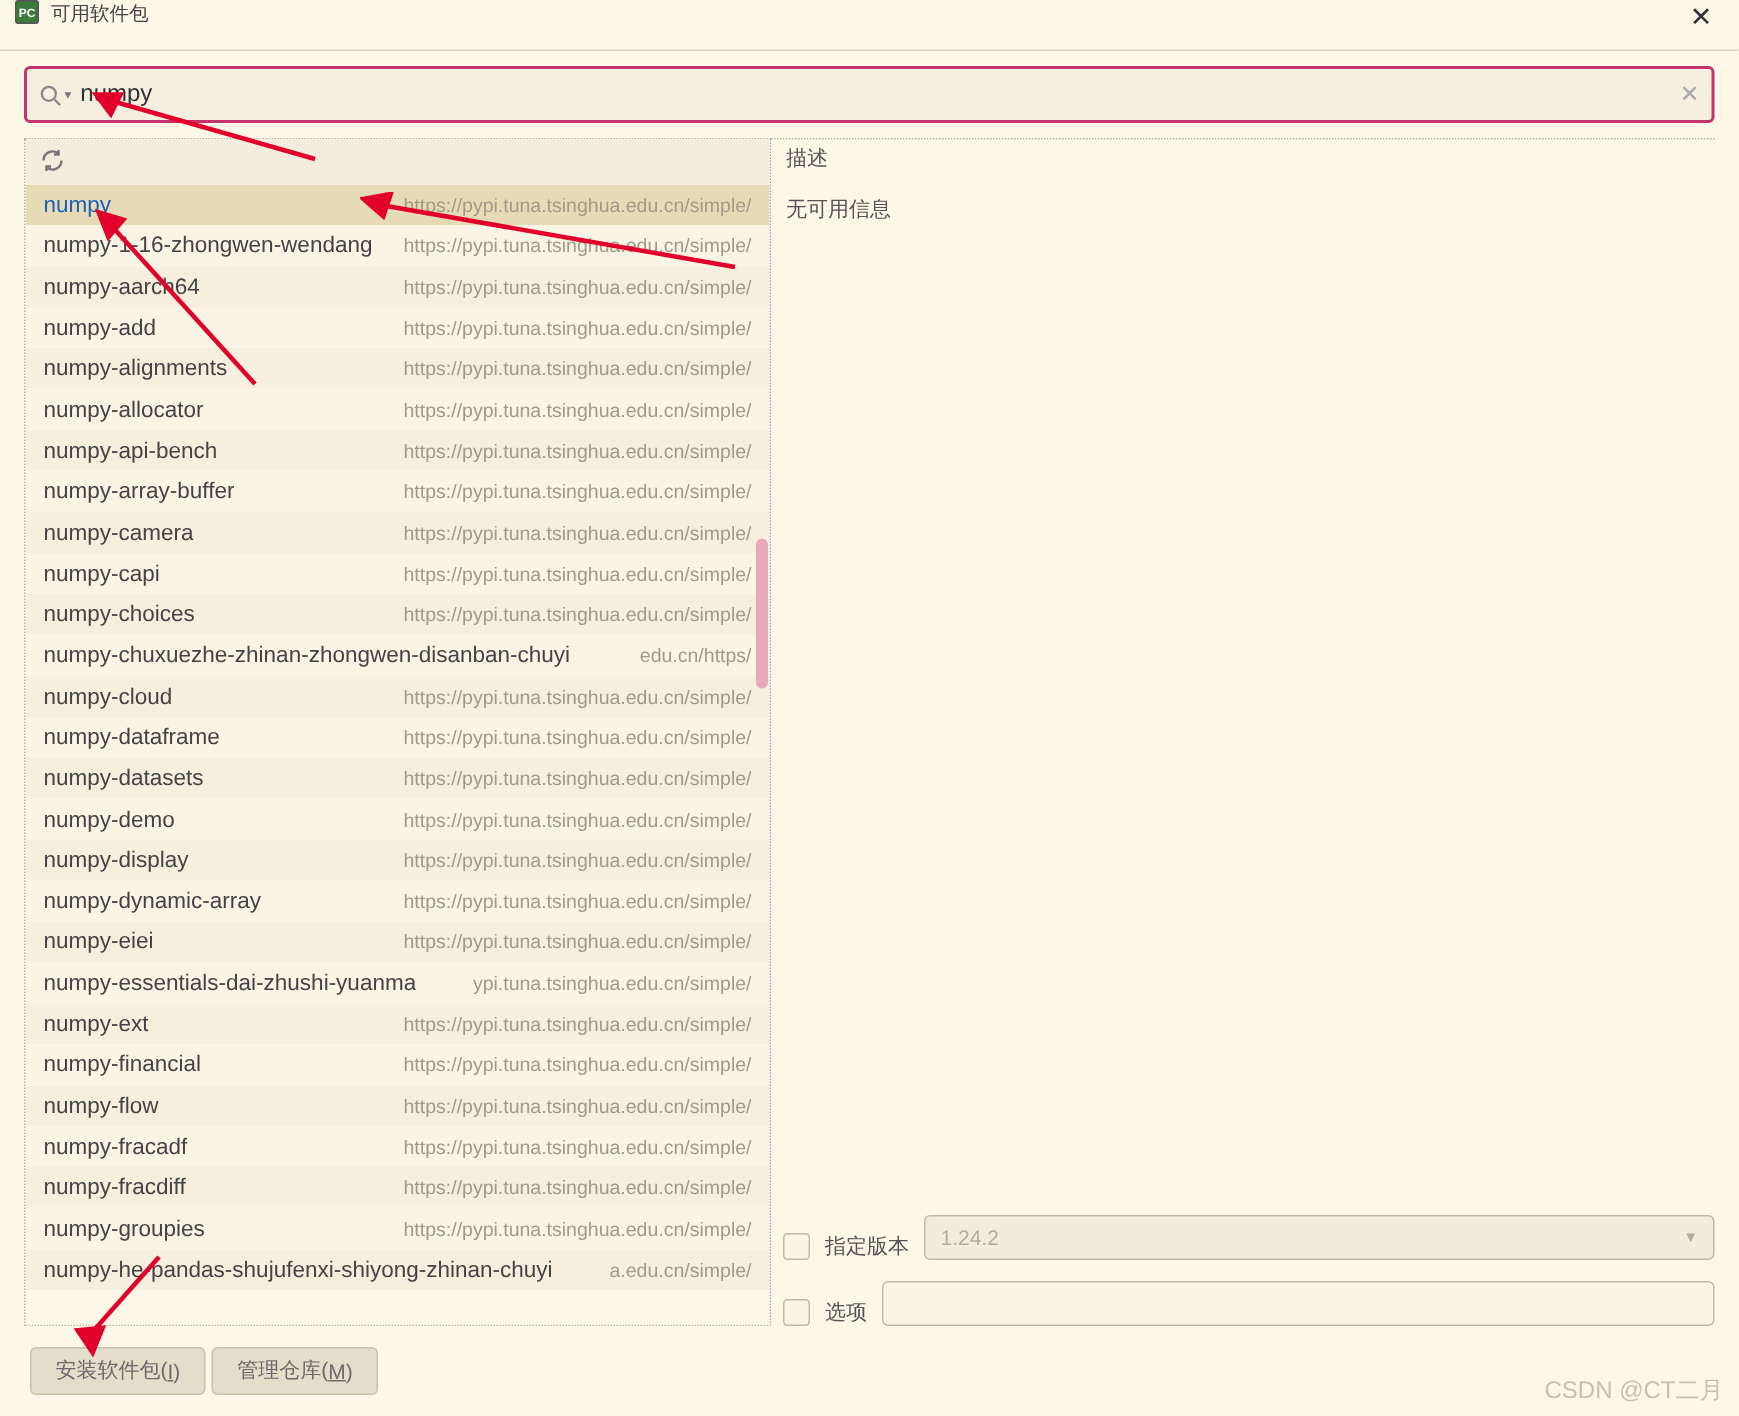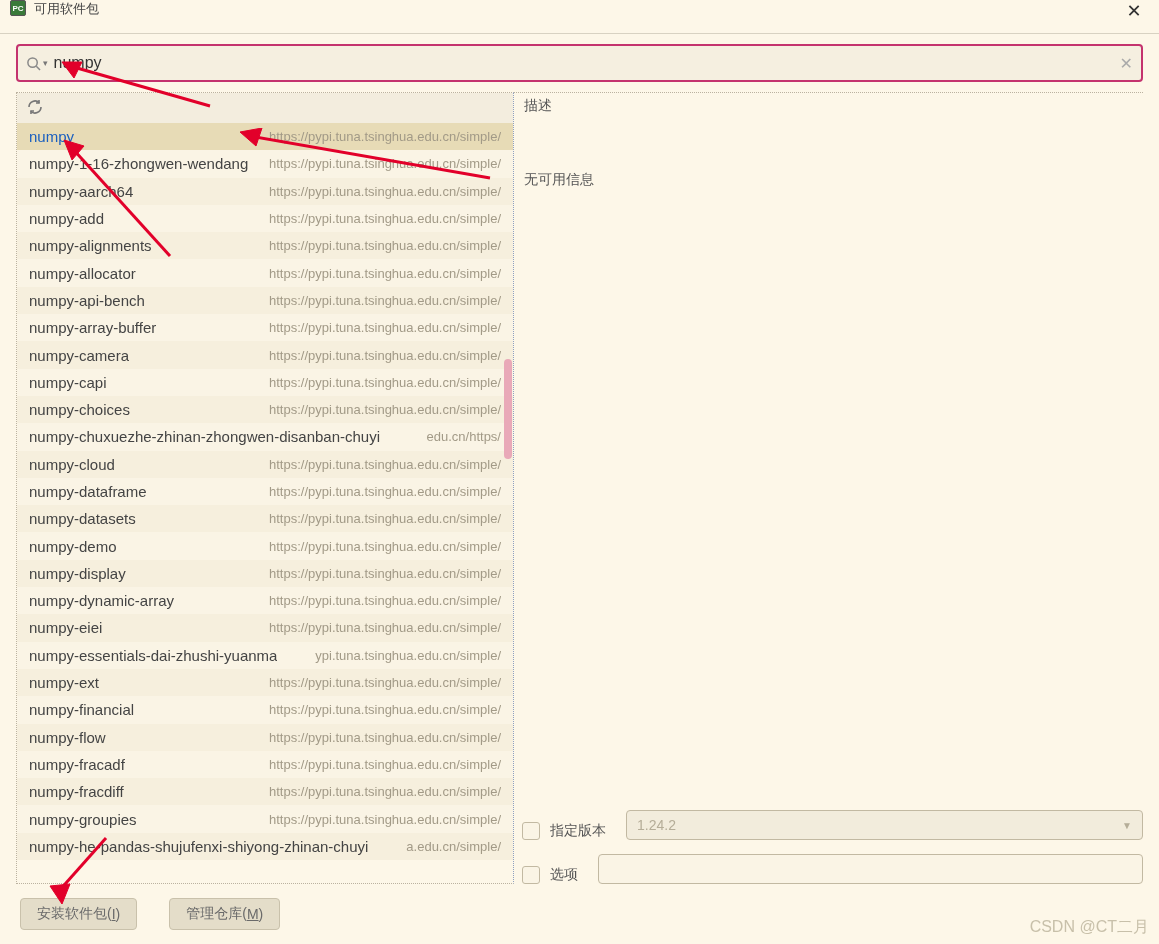--- a/index.html
+++ b/index.html
@@ -107,21 +107,20 @@
     top:236px;
     width:8px; height:100px;
     background:#e9a9b8;
     border-radius:4px;
   }
   .right-col {
     flex:1;
     display:flex; flex-direction:column;
     padding-left: 8px;
     border-top: 1px dotted #bbb2a0;
-    gap: 40px;
   }
   .desc-label { font-size:14px; color:#555; padding:4px 2px; }
   .desc-body  { flex:1; font-size:14px; color:#555; padding:12px 2px; }
   .opts {
     border-top: none;
     padding-top:4px;
   }
   .opt-row {
     display:flex; align-items:flex-end;
     height:44px;
@@ -136,42 +135,42 @@
   }
   .opt-input {
     flex:1;
     height:30px;
     border:1px solid #c2b9a2;
     border-radius:4px;
     background:#f2ecdc;
     color:#b5ad98;
     padding:0 10px;
     font-size:14px;
-    margin-left:20px;
+    margin-left:10px;
     display:flex;align-items:center;justify-content:space-between;
   }
   .opt-input.blank{background:#faf4e5;}
   .dd-caret{color:#b5ad98;font-size:10px;}
   .footer {
     position:absolute;
     left:0; right:0; bottom:0;
     height:60px;
     display:flex; align-items:center;
     padding:0 20px;
   }
   .btn {
     background:#e4ddc9;
     border:1px solid #c9c1ab;
     border-radius:4px;
     height:32px;
     padding:0 16px;
     font-size:14px;
     color:#6a6a6a;
     display:flex;align-items:center;
-    margin-right:32px;
+    margin-right:4px;
     cursor:pointer;
   }
   .watermark {
     position:absolute;
     right:10px; bottom:6px;
     font-size:16px; color:#c8c0aa;
   }
   .arrow {
     position:absolute;
     pointer-events:none;

